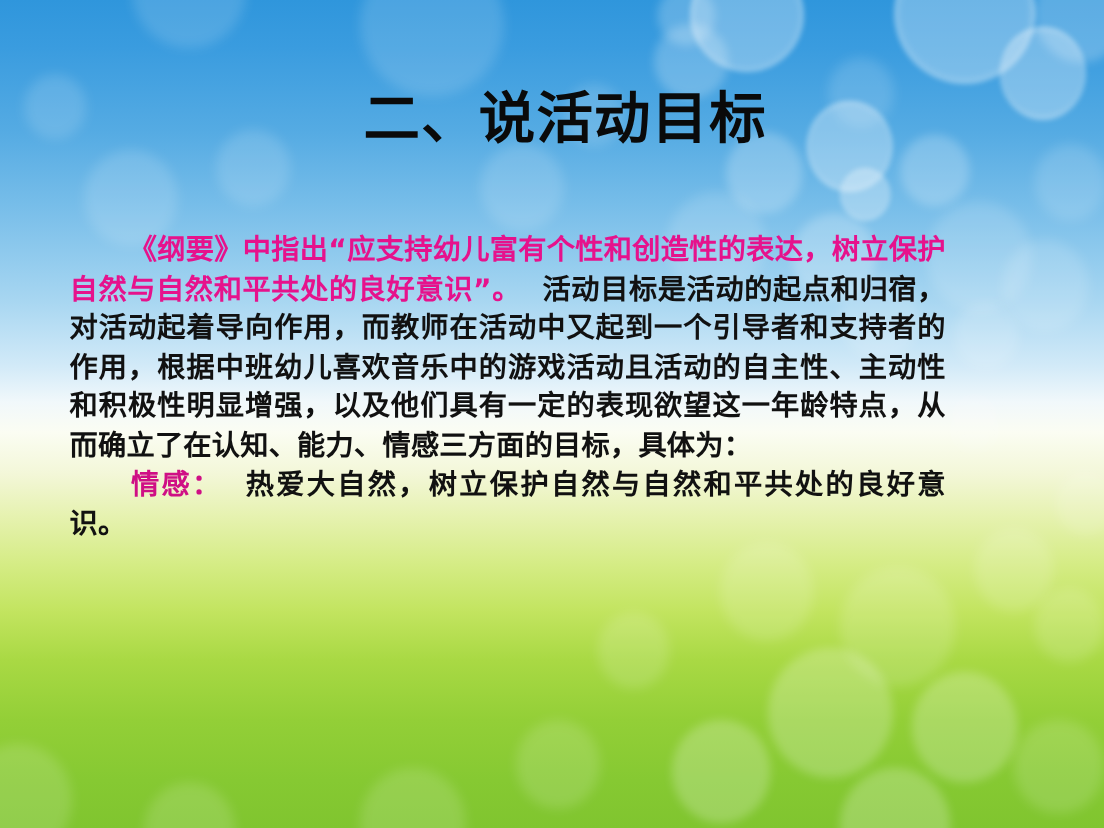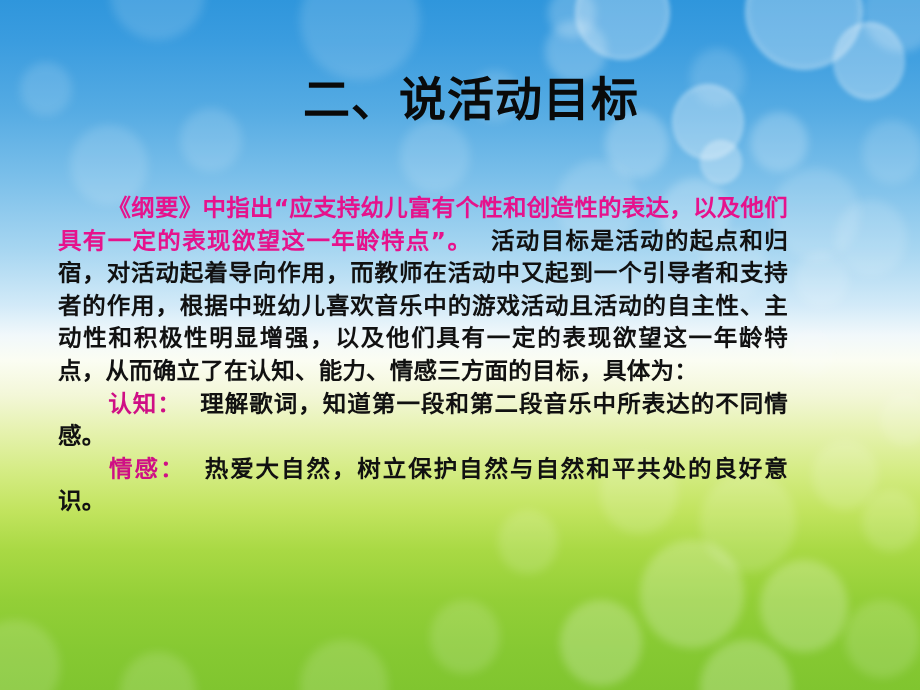--- a/index.html
+++ b/index.html
@@ -149,26 +149,23 @@
     <span class="bk faint" style="left:-30px;  top:620px;  width:90px;  height:94px;"></span>
     <span class="bk faint" style="left:880px;  top:392px;  width:50px;  height:54px;"></span>
     <span class="bk faint" style="left:790px;  top:330px;  width:44px;  height:46px;"></span>
   </div>
 
   <div class="title">二、说活动目标</div>
 
   <div class="body">
 
     <p class="para">
-      <span class="indent"></span><span class="quote">《纲要》中指出“应支持幼儿富有个性和创造性的表达，以及他们具有一定的表现欲望这一年龄特点”。</span><span class="gap"></span><span>活动目标是活动的起点和归宿，对活动起着导向作用，而教师在活动中又起到一个引导者和支持者的作用，根据中班幼儿喜欢音乐中的游戏活动且活动的自主性、主动性和积极性明显增强，以及他们具有一定的表现欲望这一年龄特点，从而确立了在认知、能力、情感三方面的目标，具体为：</span>
+      <span class="indent"></span><span class="quote">《纲要》中指出“应支持幼儿富有个性和创造性的表达，树立保护自然与自然和平共处的良好意识”。</span><span class="gap"></span><span>活动目标是活动的起点和归宿，对活动起着导向作用，而教师在活动中又起到一个引导者和支持者的作用，根据中班幼儿喜欢音乐中的游戏活动且活动的自主性、主动性和积极性明显增强，以及他们具有一定的表现欲望这一年龄特点，从而确立了在认知、能力、情感三方面的目标，具体为：</span>
     </p>
 
-    <p class="para">
-      <span class="indent"></span><span class="lab">认知：</span><span class="gap"></span><span>理解歌词，知道第一段和第二段音乐中所表达的不同情感。</span>
-    </p>
 
 
     <p class="para">
       <span class="indent"></span><span class="lab">情感：</span><span class="gap"></span><span>热爱大自然，树立保护自然与自然和平共处的良好意识。</span>
     </p>
 
   </div>
 
 </div>
 

